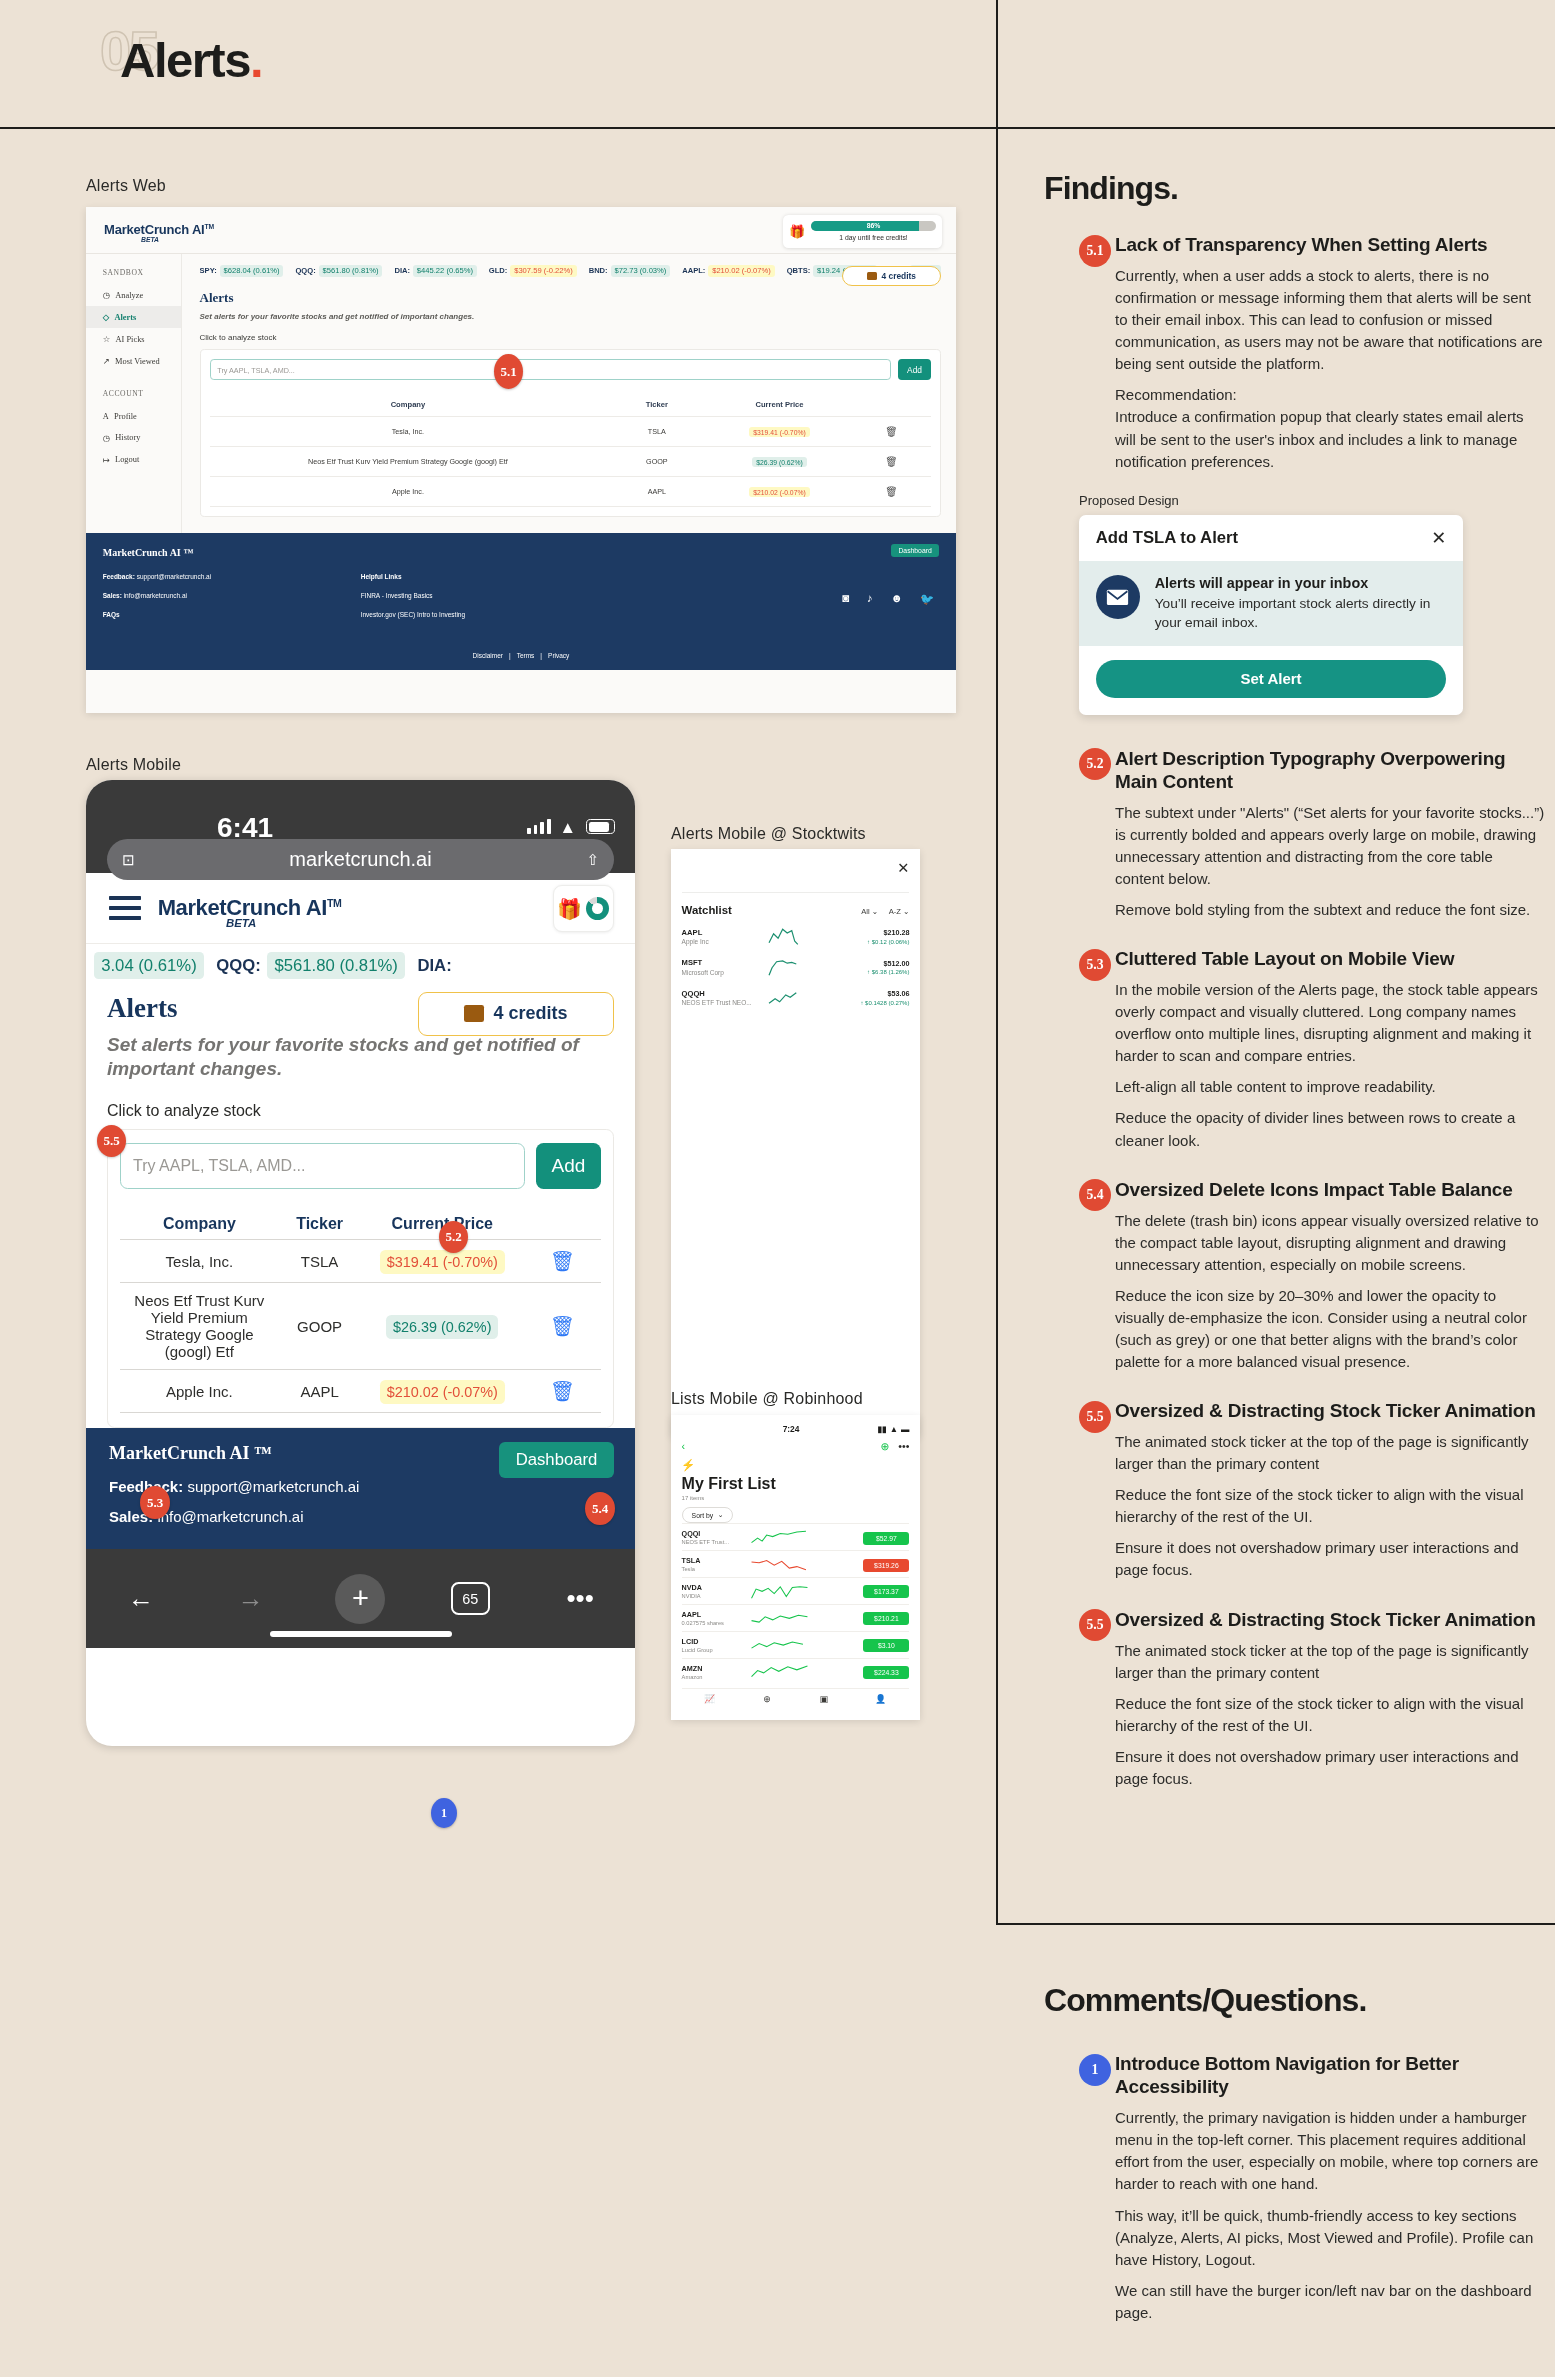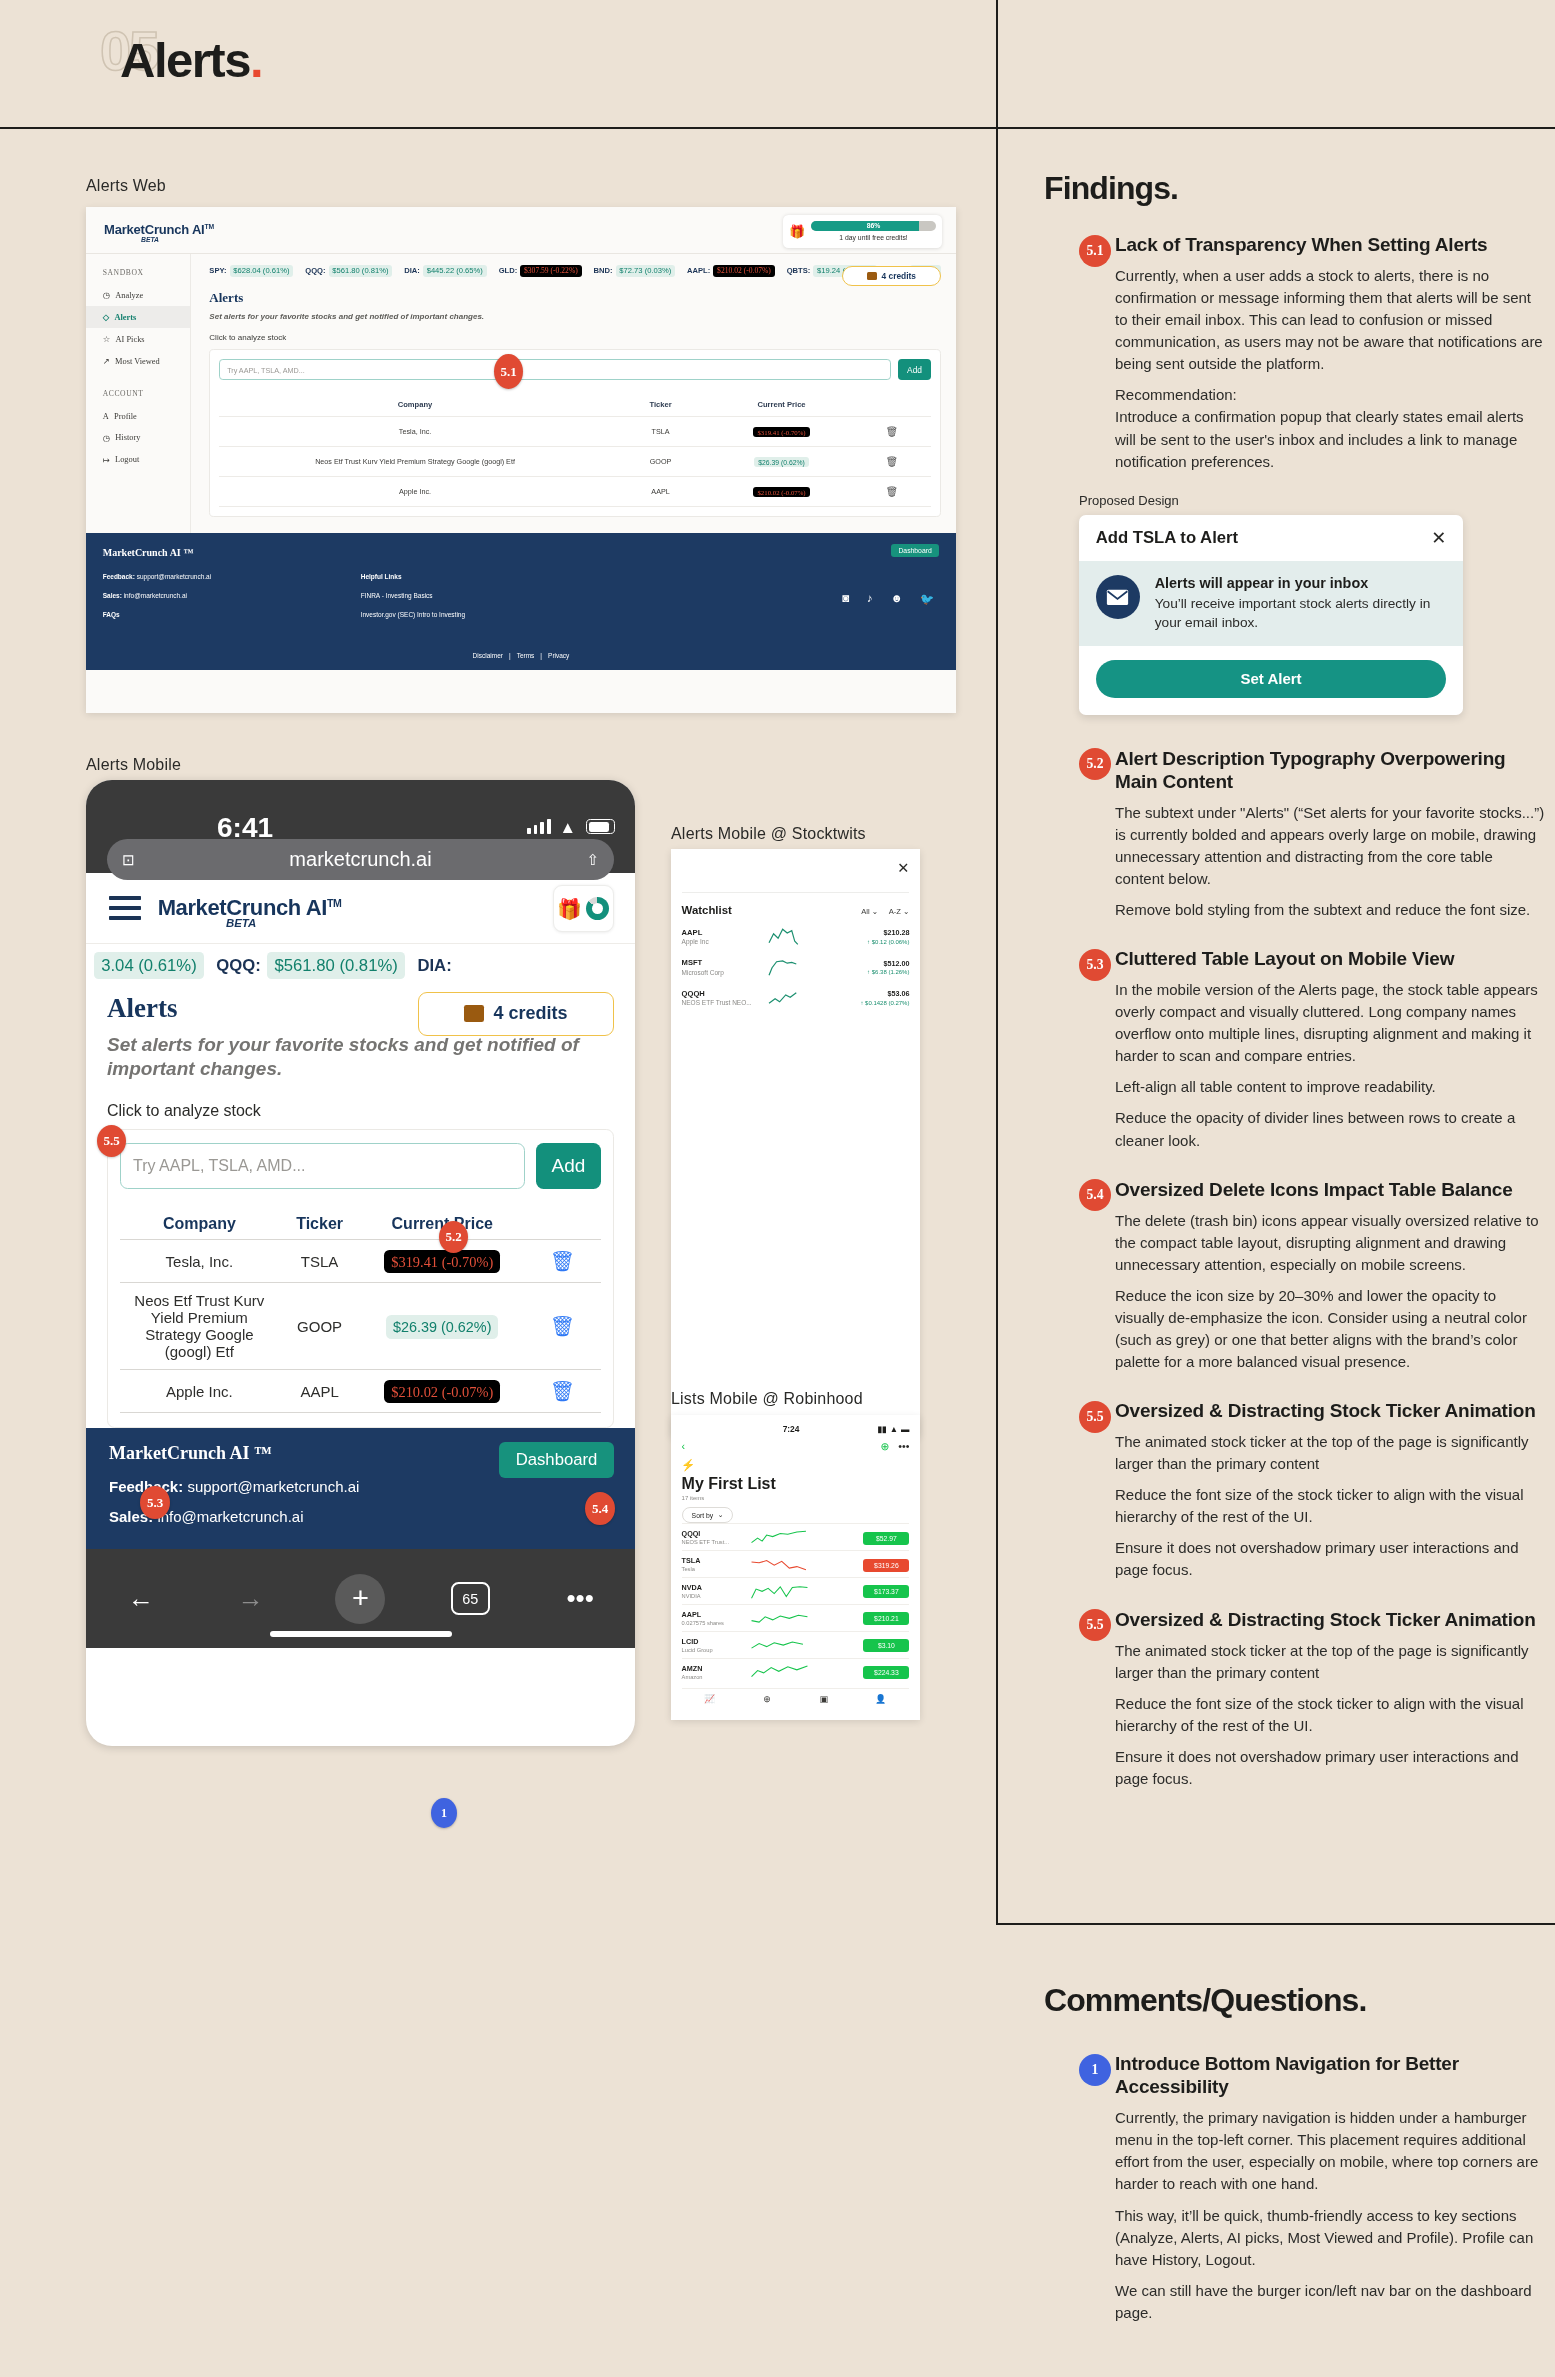--- a/index.html
+++ b/index.html
@@ -73,21 +73,21 @@
   .side-i { font-size: 8.4px; color: #3b3a37; padding: 6px 0 6px 16.7px; display: flex; gap: 5.3px; align-items: center; font-family: "Liberation Serif", serif;}
   .side-i.active { background: #edecea; color: #15806f; font-weight: 700; }
   .side-h2 { font-size: 7.6px; color: #6e6c68; letter-spacing: 0.6px; padding: 16.7px 0 7.6px 16.7px; font-family: "Liberation Serif", serif;}
 
   .web-main { flex: 1; padding: 10.6px 15px 0 18px; position: relative; }
   .tickrow { display: flex; gap: 12px; align-items: center; white-space: nowrap; overflow: hidden; }
   .tk { font-size: 7.6px; display: flex; gap: 3px; align-items: center; }
   .tk b { color: #1b3355; font-weight: 700; }
   .tk .v { padding: 1.5px 3.8px; border-radius: 3px; }
   .up { background: #e0efea; color: #12806c; }
-  .down { background: #000000; color: #e2503a; font-family: Liberation Serif, serif; }
+  .down { background: #fef9c3; color: #e2503a; }
 
   .web-h1 { font-size: 13px; font-weight: 700; color: #17355c; margin-top: 13.7px; font-family: "Liberation Serif", serif;}
   .web-sub { font-size: 8px; color: #5d5c58; font-style: italic; font-weight: 700; margin-top: 5.3px; }
   .web-hint { font-size: 8px; color: #3a3a37; margin-top: 12px; }
   .web-credits {
     position: absolute; right: 15px; top: 12px; width: 99px; height: 20px;
     border: 1.1px solid #f0c24a; border-radius: 11.4px; background: #fff;
     display: flex; align-items: center; justify-content: center; gap: 4.6px;
     font-size: 8.4px; font-weight: 700; color: #17355c;
   }

